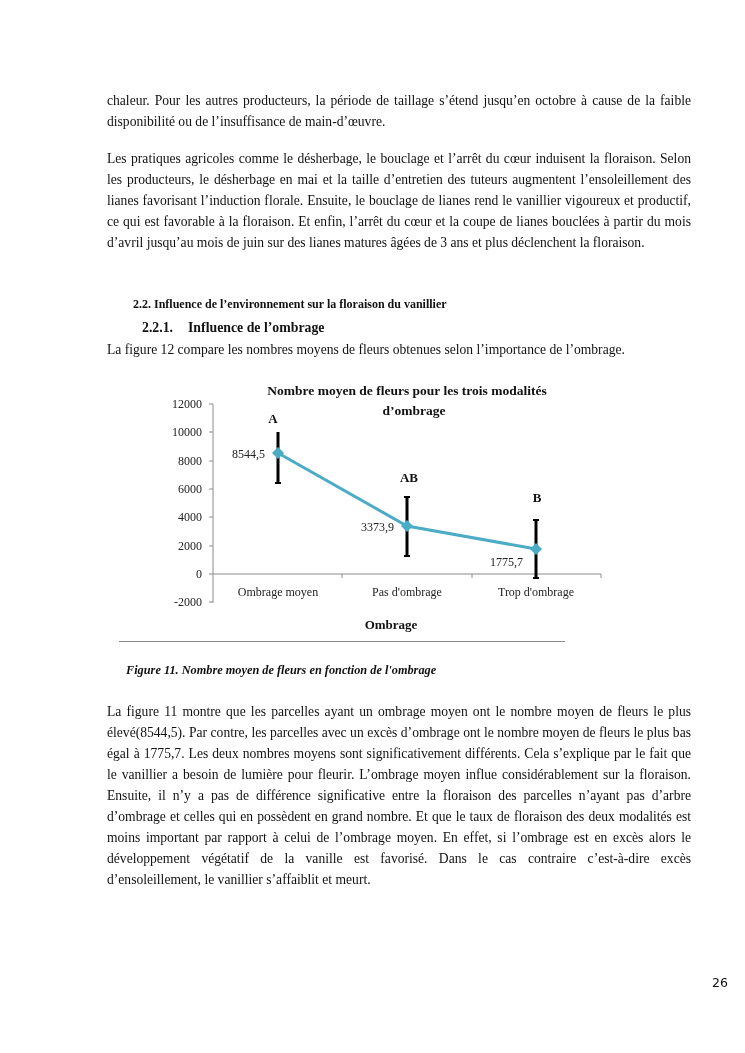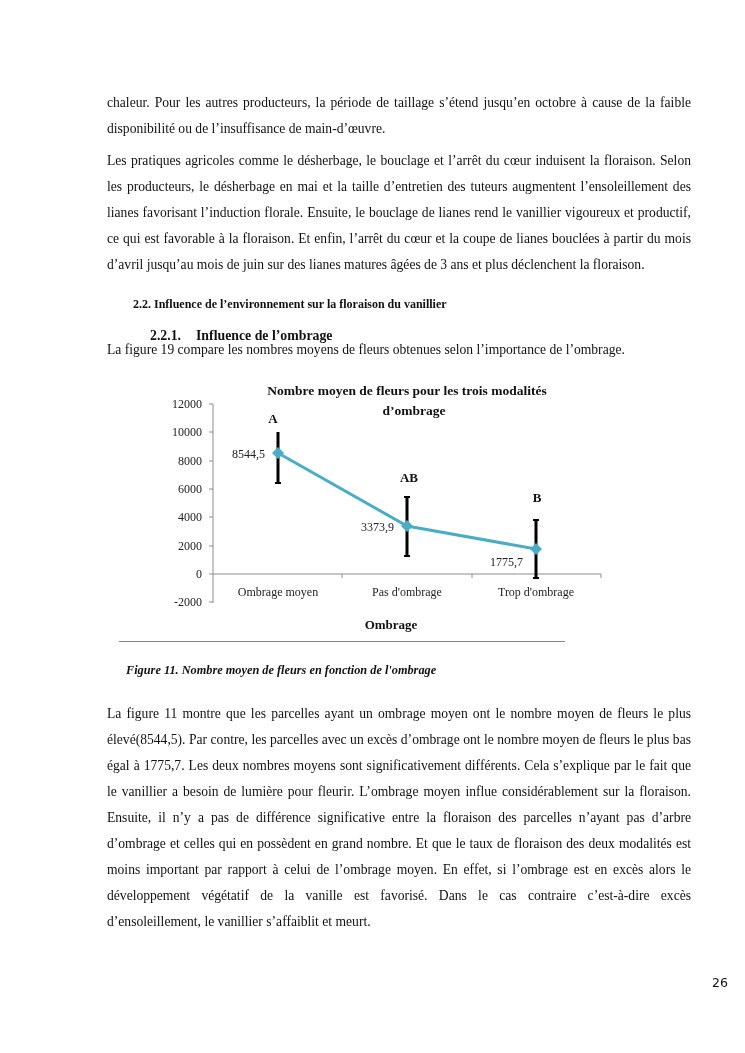--- a/index.html
+++ b/index.html
@@ -1,21 +1,21 @@
 <!DOCTYPE html>
 <html><head>
 <meta charset="utf-8">
 <style>
   html, body { margin: 0; padding: 0; background: #ffffff; }
   body { width: 745px; height: 1053px; position: relative; overflow: hidden;
          font-family: "Liberation Serif", serif; color: #111; }
   .para { position: absolute; left: 107px; width: 584px; font-size: 13.6px;
-          line-height: 26px; text-align: justify; margin: 0; }
+          line-height: 21px; text-align: justify; margin: 0; }
   .h2 { position: absolute; left: 133px; top: 297px; font-size: 12px; font-weight: bold; margin: 0; }
-  .h3 { position: absolute; left: 142px; top: 320px; font-size: 13.8px; font-weight: bold; margin: 8px; }
+  .h3 { position: absolute; left: 142px; top: 320px; font-size: 13.8px; font-weight: bold; margin: 0; }
   .h3 .num { display: inline-block; width: 46px; }
   .intro { position: absolute; left: 107px; top: 342px; font-size: 13.6px; margin: 0; white-space: nowrap; }
   .chart { position: absolute; left: 0; top: 0; width: 745px; height: 1031px; pointer-events: none; margin-left: 43px; }
   .chart svg { position: absolute; left: 0; top: 0; }
   .chart text { font-family: "Liberation Serif", serif; }
   .fig-rule { position: absolute; left: 119px; top: 641px; width: 446px; height: 1px; background: #888; }
   .caption { position: absolute; left: 119px; top: 656px; font-size: 12.3px; font-weight: bold;
              font-style: italic; margin: 7px; }
   .page-num { position: absolute; left: 676px; top: 975px; font-size: 12.5px;
               font-family: "DejaVu Sans", sans-serif; margin-left: 36px; }
@@ -23,21 +23,21 @@
 </head>
 <body>
 
 <p class="para" style="top:90px;">chaleur. Pour les autres producteurs, la période de taillage s’étend jusqu’en octobre à cause de la faible disponibilité ou de l’insuffisance de main-d’œuvre.</p>
 <p class="para" style="top:148px;">Les pratiques agricoles comme le désherbage, le bouclage et l’arrêt du cœur induisent la floraison. Selon les producteurs, le désherbage en mai et la taille d’entretien des tuteurs augmentent l’ensoleillement des lianes favorisant l’induction florale. Ensuite, le bouclage de lianes rend le vanillier vigoureux et productif, ce qui est favorable à la floraison. Et enfin, l’arrêt du cœur et la coupe de lianes bouclées à partir du mois d’avril jusqu’au mois de juin sur des lianes matures âgées de 3 ans et plus déclenchent la floraison.</p>
 
 <p class="h2">2.2. Influence de l’environnement sur la floraison du vanillier</p>
 <p class="h3">
   <span class="num">2.2.1.</span><span>Influence de l’ombrage</span>
 </p>
-<p class="intro">La figure 19 compare les nombres moyens de fleurs obtenues selon l’importance de l’ombrage.</p>
+<p class="intro">La figure 12 compare les nombres moyens de fleurs obtenues selon l’importance de l’ombrage.</p>
 
 <div class="chart">
   <svg width="745" height="1053" viewBox="0 0 745 1053" xmlns="http://www.w3.org/2000/svg">
 
     <text x="364" y="395" text-anchor="middle" font-size="13.5" font-weight="bold" fill="#111">Nombre moyen de fleurs pour les trois modalités</text>
     <text x="371" y="415" text-anchor="middle" font-size="13.5" font-weight="bold" fill="#111">d’ombrage</text>
 
     <g stroke="#8c8c8c" stroke-width="1">
       <line x1="170" y1="404" x2="170" y2="603"></line>
       <line x1="166" y1="404" x2="170" y2="404"></line>

